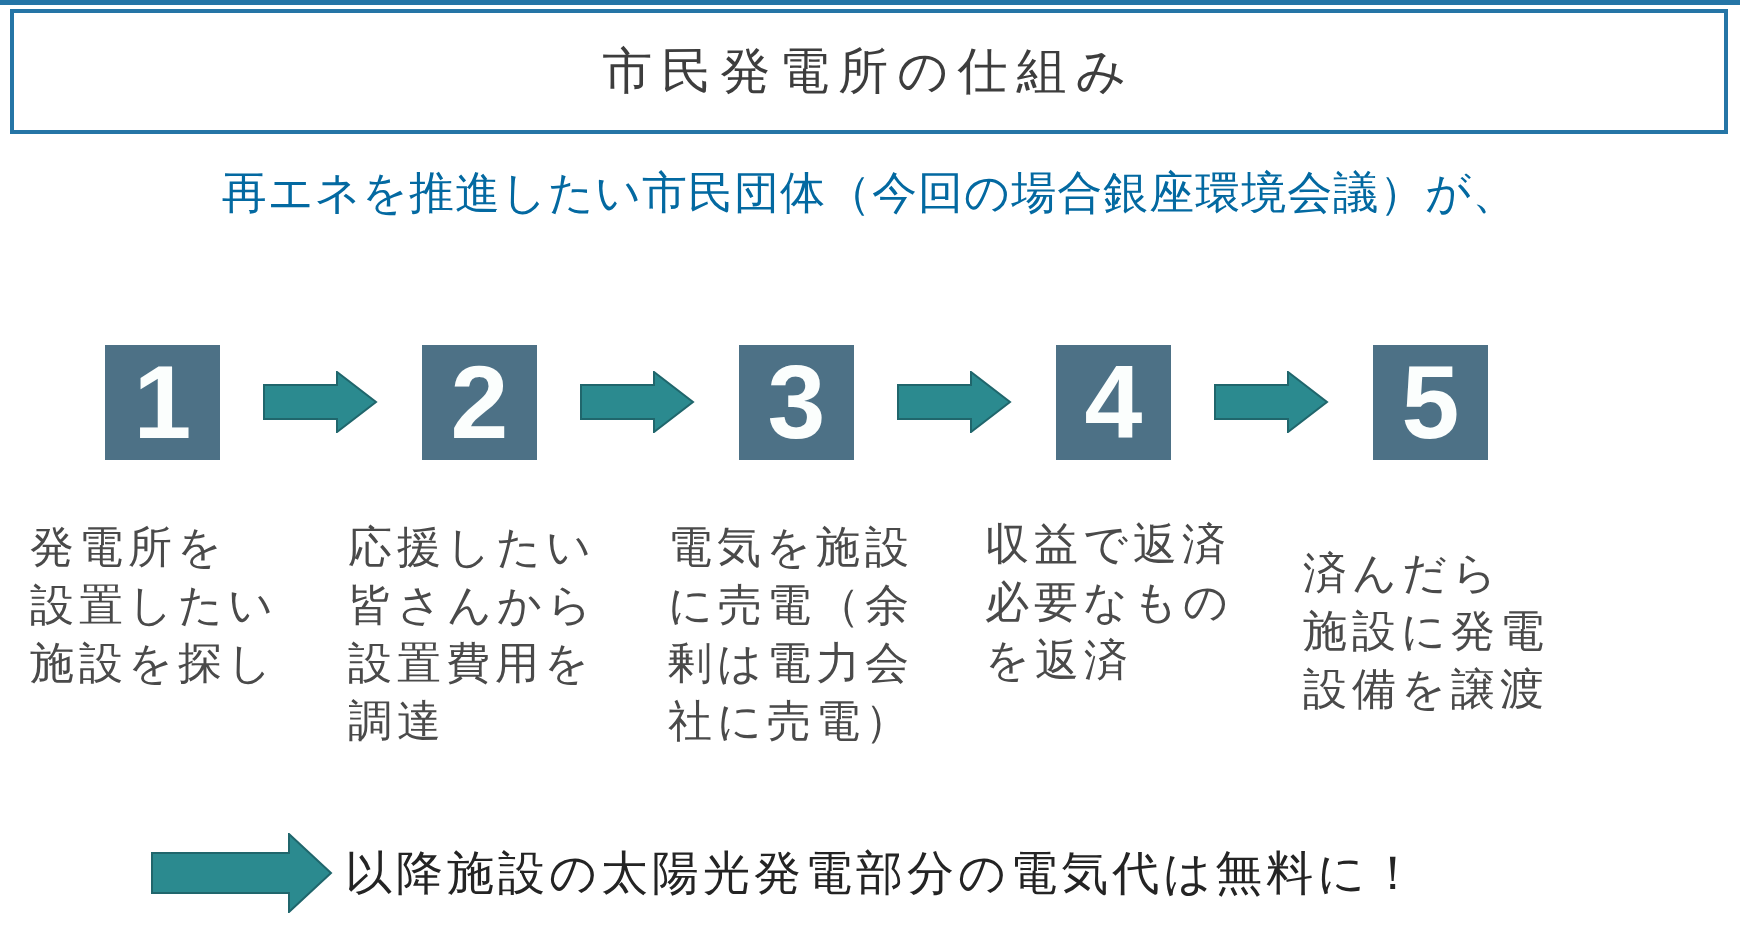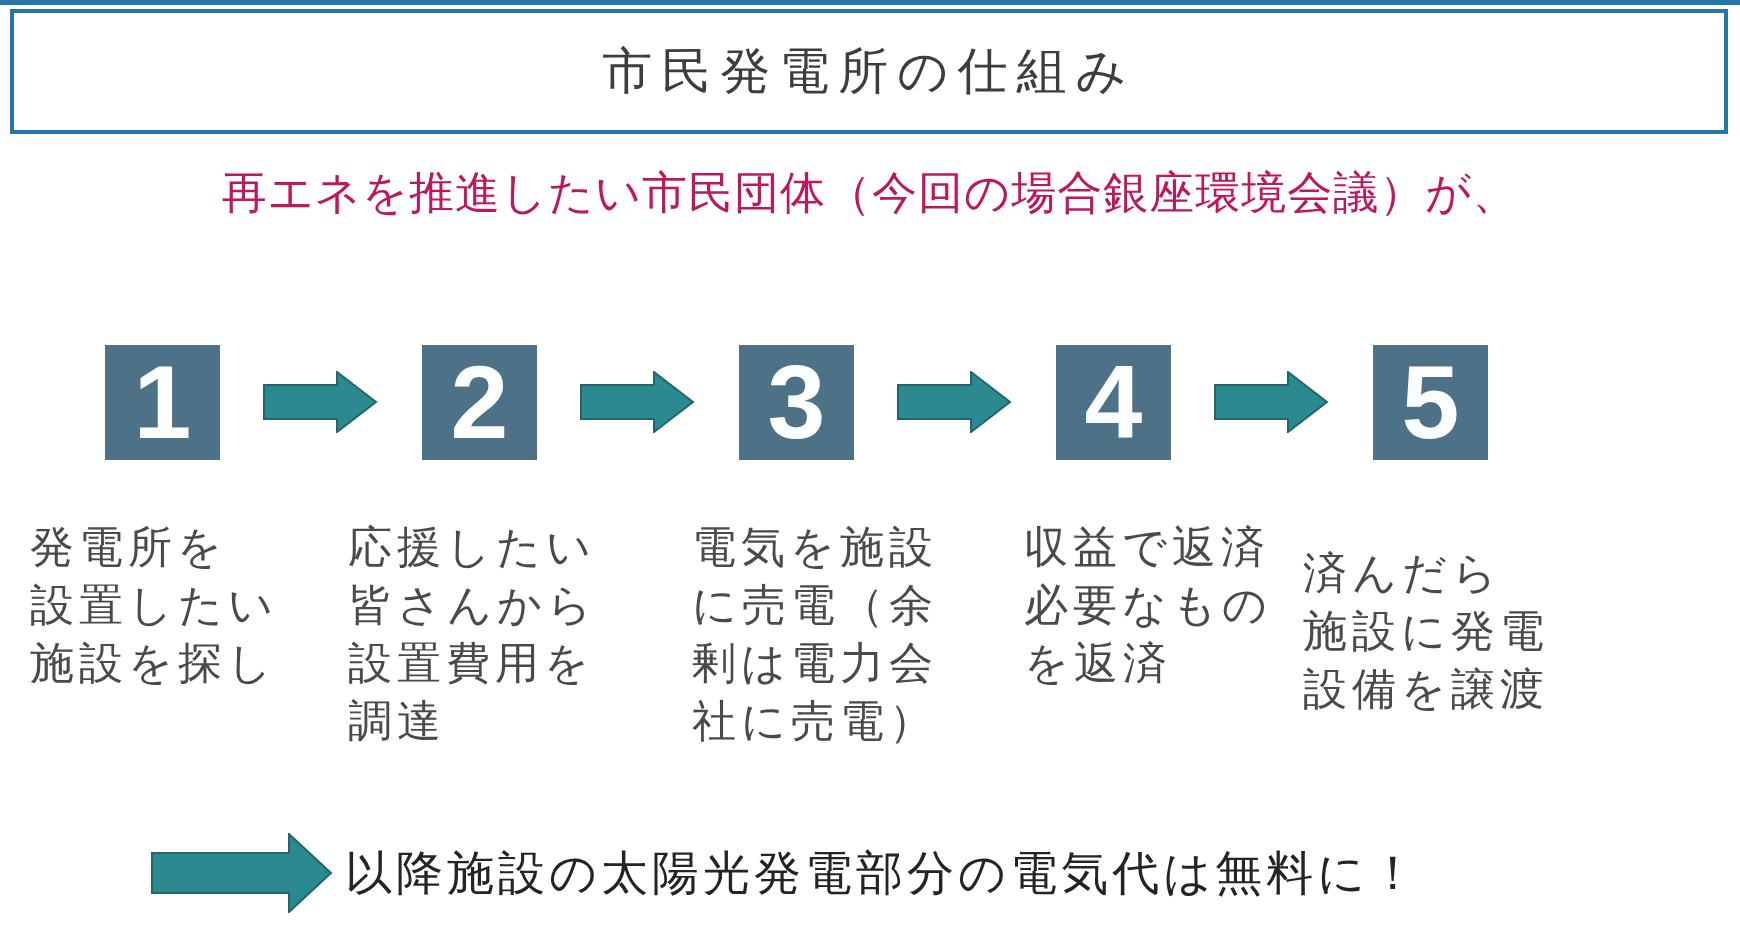--- a/index.html
+++ b/index.html
@@ -44,21 +44,21 @@
   }
 
   
   .subtitle {
     position: absolute;
     left: 0; top: 163px;
     width: 1740px;
     text-align: center;
     font-size: 45px;
     letter-spacing: 1px;
-    color: #be185d;
+    color: #0369a1;
     white-space: nowrap;
   }
 
   
   .num-box {
     position: absolute;
     top: 345px;
     width: 115px; height: 115px;
     background: #4D7186;
     display: flex;
@@ -94,22 +94,22 @@
     top: 518px;
     width: 315px;
     font-size: 44px;
     line-height: 58px;
     letter-spacing: 5px;
     color: #4a4a4a;
     white-space: pre-line;
   }
   .desc-1 { left: 30px; }
   .desc-2 { left: 348px; }
-  .desc-3 { left: 668px; margin-left: 24px; }
-  .desc-4 { left: 1024px; }
+  .desc-3 { left: 668px; }
+  .desc-4 { left: 985px; font-family: Liberation Mono, monospace; }
   .desc-5 { left: 1303px; margin-top: 26px; }
 
   
   .conclusion-arrow {
     position: absolute;
     left: 151px; top: 833px;
     width: 182px; height: 80px;
   }
   .conclusion-text {
     position: absolute;

